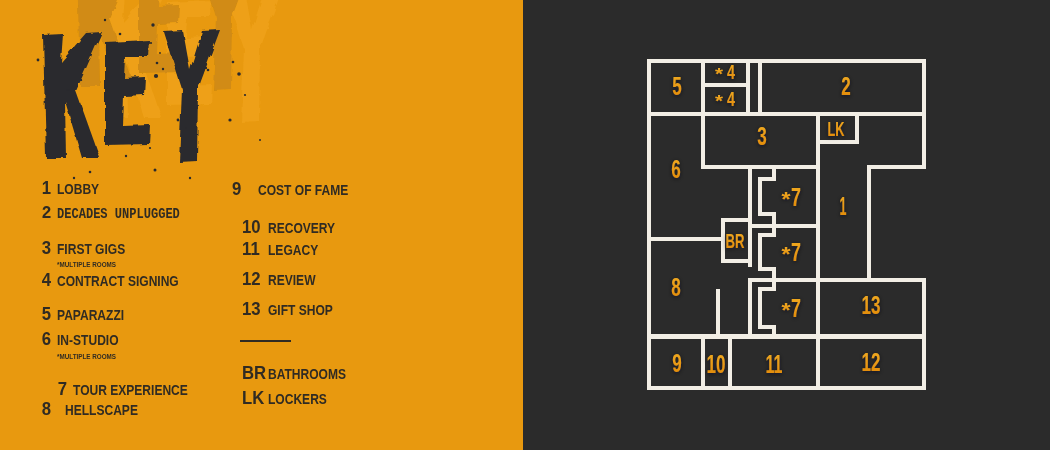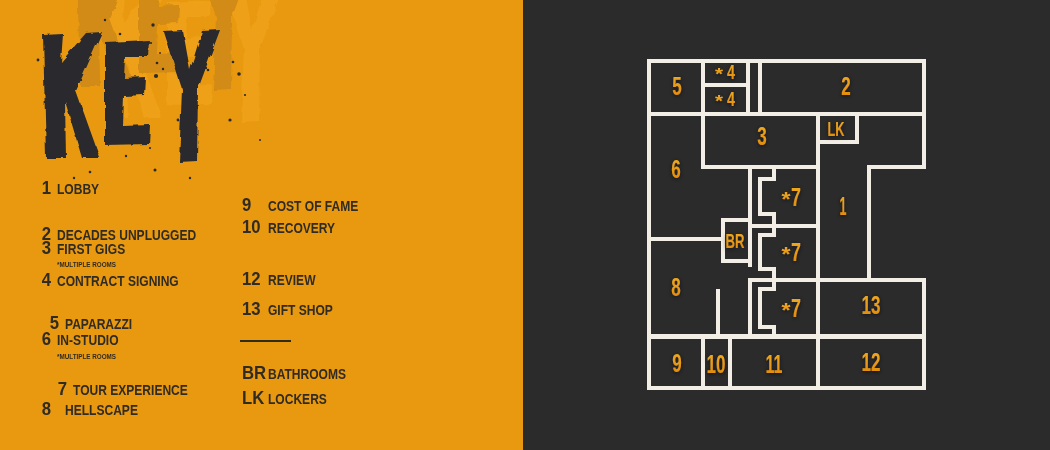--- a/index.html
+++ b/index.html
@@ -64,40 +64,41 @@
         <circle cx="209" cy="74" r="1.8"></circle>
       <circle cx="38" cy="90" r="1.1"></circle>
         <circle cx="44" cy="178" r="1.2"></circle>
       <circle cx="90" cy="34" r="1.3"></circle>
         <circle cx="120" cy="148" r="1.1"></circle>
     </g>
   </svg>
 
   <div class="item" style="left:40px;top:177px;"><span class="num">1</span><span class="lbl">LOBBY</span></div>
 
-  <div class="item" style="left:40px;top:223px;"><span class="num">2</span><span class="lbl">DECADES UNPLUGGED</span></div>
+  <div class="item" style="left:40px;top:202px;font-family:Liberation Mono, monospace;"><span class="num">2</span><span class="lbl">DECADES UNPLUGGED</span></div>
 
   <div class="item" style="left:40px;top:237px;"><span class="num">3</span><span class="lbl">FIRST GIGS</span></div>
 
   <div class="mr" style="left:57px;top:260.5px;">*MULTIPLE ROOMS</div>
   <div class="item" style="left:40px;top:268.5px;"><span class="num">4</span><span class="lbl">CONTRACT SIGNING</span></div>
 
-  <div class="item" style="left:40px;top:312px;margin-left:8px;"><span class="num">5</span><span class="lbl">PAPARAZZI</span></div>
+  <div class="item" style="left:40px;top:303px;"><span class="num">5</span><span class="lbl">PAPARAZZI</span></div>
 
   <div class="item" style="left:40px;top:328px;"><span class="num">6</span><span class="lbl">IN-STUDIO</span></div>
 
   <div class="mr" style="left:57px;top:352.5px;">*MULTIPLE ROOMS</div>
   <div class="item" style="left:40px;top:378px;margin-left:16px;"><span class="num">7</span><span class="lbl">TOUR EXPERIENCE</span></div>
 
   <div class="item" style="left:40px;top:398px;"><span class="num">8</span><span class="lbl" style="margin-left:8px;">HELLSCAPE</span></div>
 
-  <div class="item" style="left:242px;top:178px;margin-top:16px;"><span class="num n2">9</span><span class="lbl">COST OF FAME</span></div>
+  <div class="item" style="left:232px;top:178px;"><span class="num n2">9</span><span class="lbl">COST OF FAME</span></div>
 
   <div class="item" style="left:242px;top:208px;margin-top:8px;"><span class="num n2">10</span><span class="lbl">RECOVERY</span></div>
 
+  <div class="item" style="left:242px;top:238px;"><span class="num n2">11</span><span class="lbl">LEGACY</span></div>
 
   <div class="item" style="left:242px;top:268px;"><span class="num n2">12</span><span class="lbl">REVIEW</span></div>
 
   <div class="item" style="left:242px;top:298px;"><span class="num n2">13</span><span class="lbl">GIFT SHOP</span></div>
 
   <div style="position:absolute;left:240px;top:340px;width:51px;height:1.5px;background:#302B23;"></div>
 
   <div class="item" style="left:242px;top:387px;"><span class="num n2">LK</span><span class="lbl">LOCKERS</span></div>
 
   <div class="item" style="left:242px;top:362px;"><span class="num n2">BR</span><span class="lbl">BATHROOMS</span></div>

